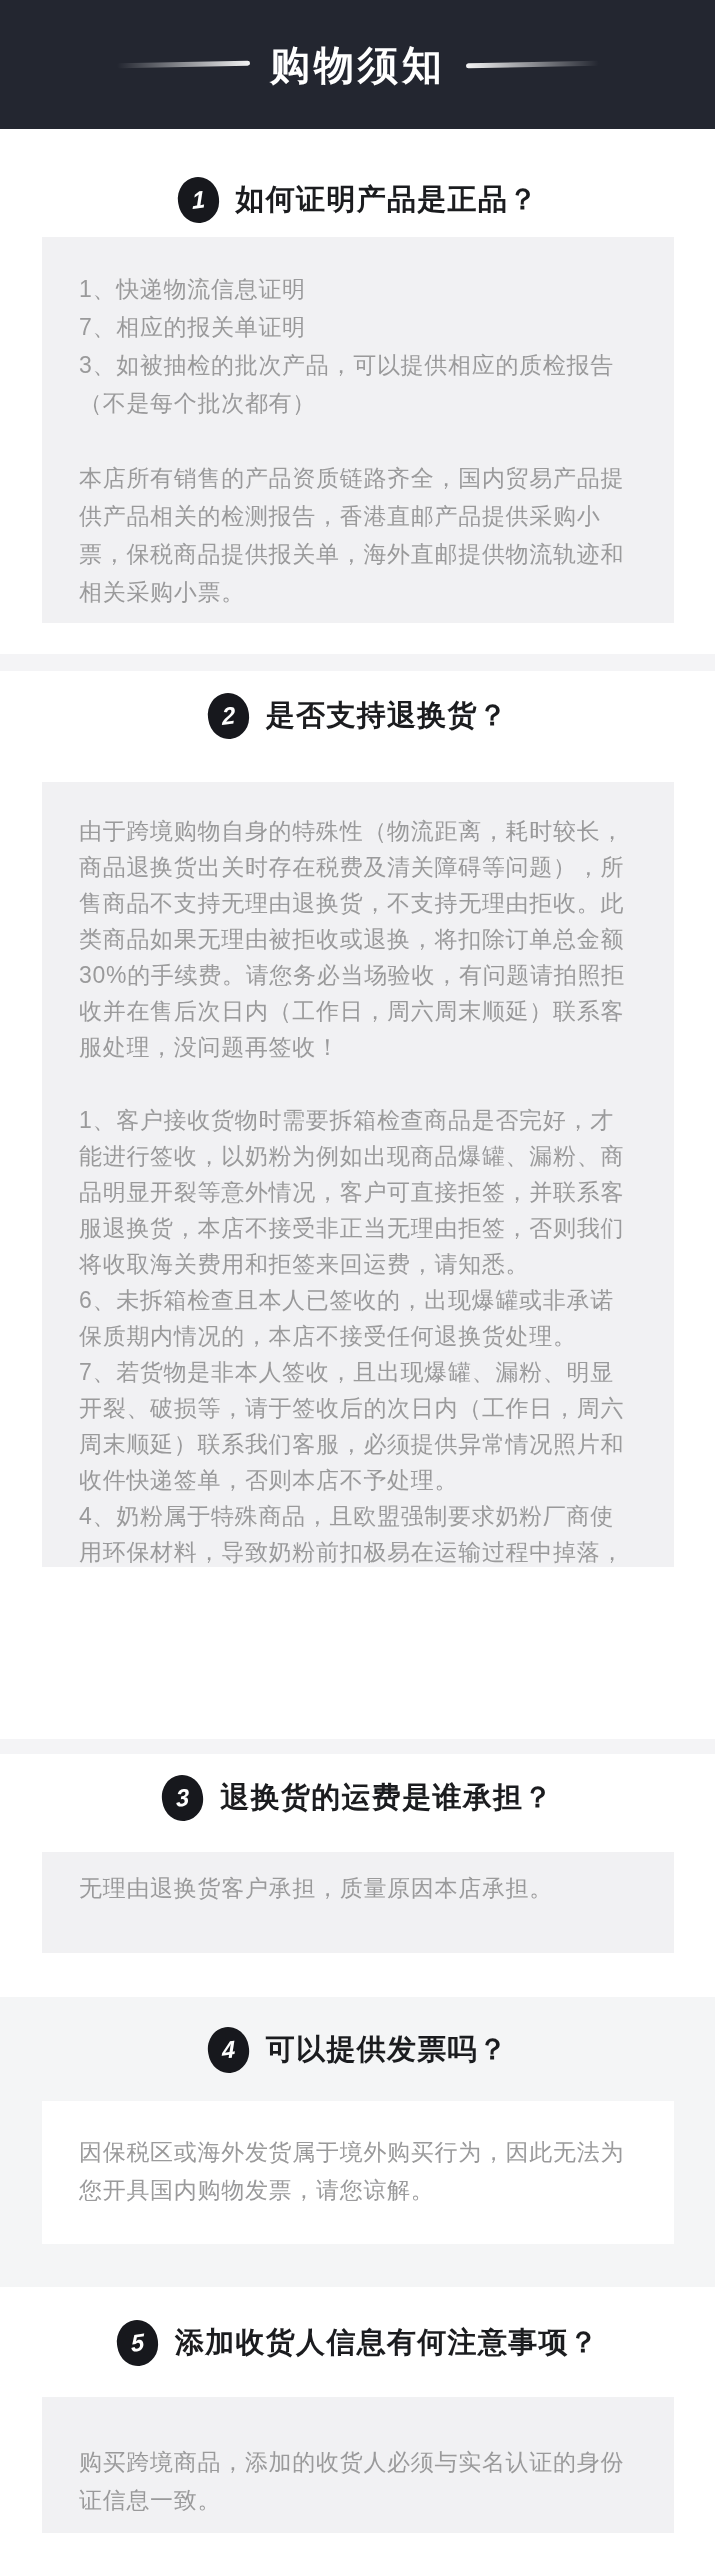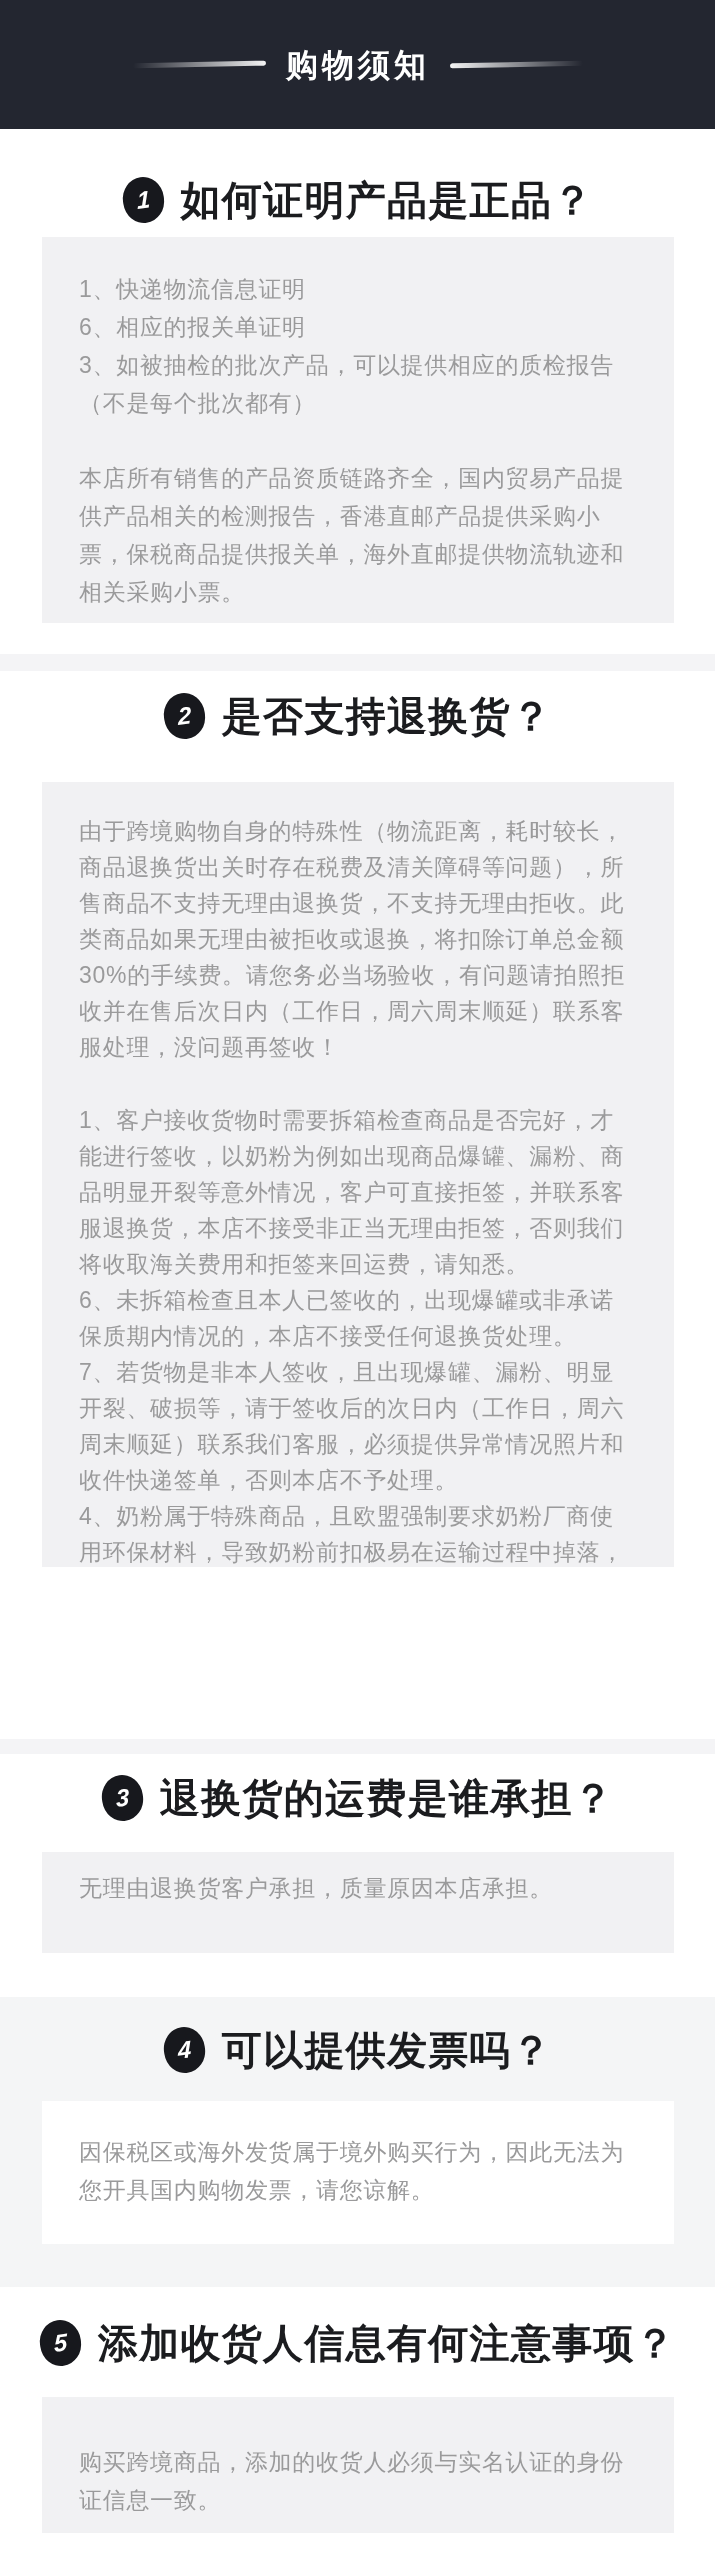--- a/index.html
+++ b/index.html
@@ -11,21 +11,21 @@
     overflow:hidden;
     font-family:"Liberation Sans", sans-serif;
   }
   
   .hero{
     position:absolute;left:0;top:0;width:716px;height:129px;
     background:#232630;
     display:flex;align-items:center;justify-content:center;gap:20px;
   }
   .hero-title{
-    color:#ffffff;font-size:32px;font-weight:900;letter-spacing:4px;
+    color:#ffffff;font-size:40px;font-weight:900;letter-spacing:4px;
     line-height:1;white-space:nowrap;
   }
   .hero-line{width:133px;height:4.6px;border-radius:2.7px;}
   .hero-line.left{background:linear-gradient(to right, rgba(255,255,255,0), rgba(255,255,255,0.95));transform:rotate(-1.2deg);}
   .hero-line.right{background:linear-gradient(to left, rgba(255,255,255,0), rgba(255,255,255,0.95));transform:rotate(-1.2deg);}
   
   .band{position:absolute;left:0;width:716px;background:#f4f4f6;}
   .band.sep1{top:654px;height:17px;}
   .band.sep2{top:1739px;height:14.6px;}
   .band.big{top:1997px;height:290px;background:#f4f5f6;}
@@ -43,21 +43,21 @@
     width:41px;height:46px;border-radius:50% / 48%;
     background:#17181d;transform:rotate(-8deg);
     display:flex;align-items:center;justify-content:center;
     flex:0 0 auto;
   }
   .badge span{
     color:#ffffff;font-size:24px;font-weight:700;font-style:italic;
     transform:skewX(-6deg);line-height:1;
   }
   .sec-title{
-    color:#1b1c1f;font-size:40px;font-weight:900;letter-spacing:1.3px;
+    color:#1b1c1f;font-size:29px;font-weight:900;letter-spacing:1.3px;
     line-height:1.1;white-space:nowrap;
   }
   
   .panel{
     position:absolute;left:42px;width:632px;
     background:#f1f1f3;
     box-sizing:border-box;
     color:#9a9a9b;font-size:23px;line-height:38px;
     letter-spacing:0.7px;
     overflow:hidden;
@@ -87,21 +87,21 @@
 
   <div class="sec-heading h1">
     <div class="badge">
         <span>1</span>
       </div>
     <div class="sec-title">如何证明产品是正品？</div>
   </div>
 
   <div class="panel p1">
     <p>1、快递物流信息证明</p>
-    <p>6、相应的报关单证明</p>
+    <p>7、相应的报关单证明</p>
     <p>3、如被抽检的批次产品，可以提供相应的质检报告（不是每个批次都有）</p>
     <div class="gap"></div>
     <p>本店所有销售的产品资质链路齐全，国内贸易产品提供产品相关的检测报告，香港直邮产品提供采购小票，保税商品提供报关单，海外直邮提供物流轨迹和相关采购小票。</p>
   </div>
 
   <div class="sec-heading h2">
     <div class="badge">
         <span>2</span>
       </div>
     <div class="sec-title">是否支持退换货？</div>

